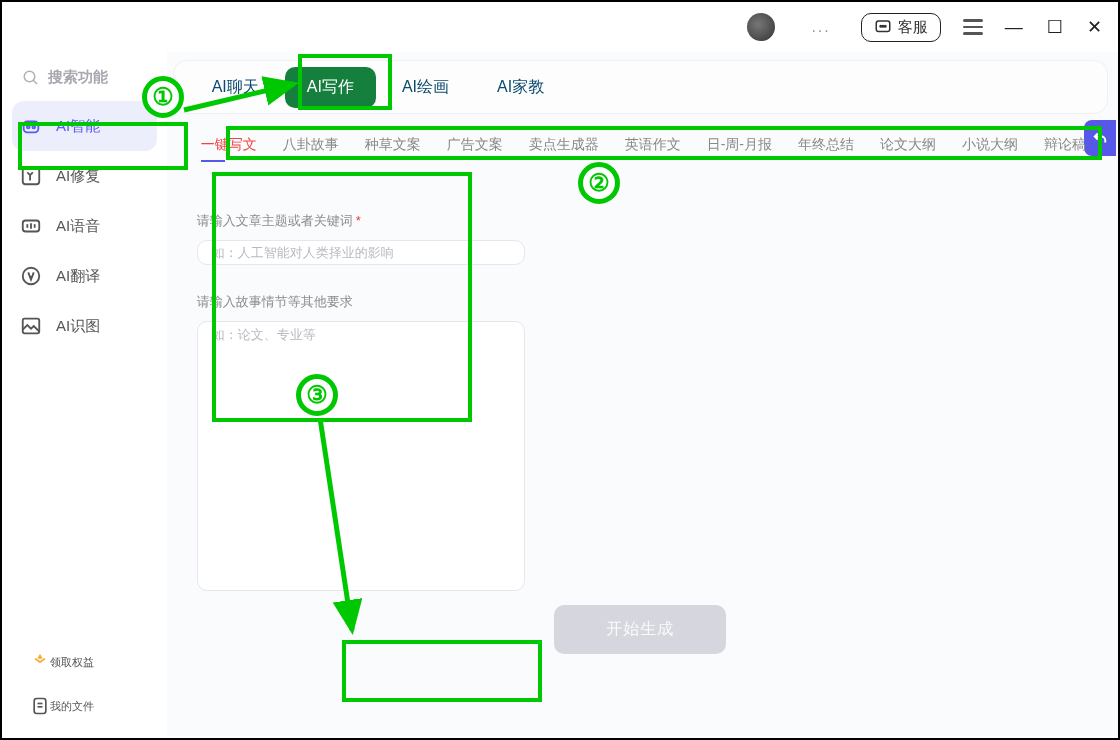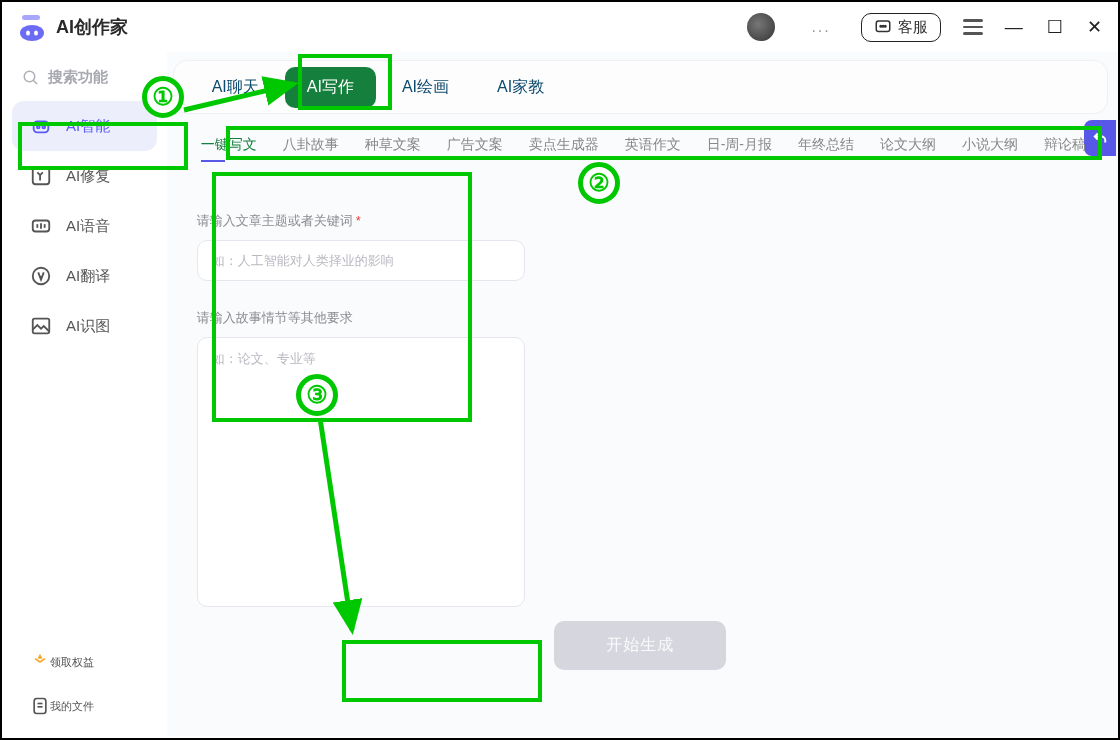--- a/index.html
+++ b/index.html
@@ -11,69 +11,60 @@
   .dots { color: #999; margin: 0 30px 0 36px; font-size: 16px; letter-spacing: 2px; }
   .support { display: flex; align-items: flex-start; gap: 6px; border: 1.5px solid #222; border-radius: 10px; padding: 4px 12px; font-size: 15px; color: #333; }
   .ham { display: flex; flex-direction: column; gap: 4px; margin: 0 22px; }
   .ham span { width: 20px; height: 2.5px; background: #555; border-radius: 2px; }
   .winctl { display: flex; align-items: center; gap: 24px; margin-right: 6px; }
   .winctl span { font-size: 18px; color: #222; font-weight: 400; }
 
   .body { display: flex; height: calc(100% - 52px); }
   .sidebar { width: 200px; padding: 8px 10px; display: flex; flex-direction: column; }
   .search { display: flex; align-items: center; gap: 8px; color: #a7a8b0; padding: 8px 10px 14px; font-size: 15px; font-weight: bold; }
-  .nav-item { display: flex; align-items: center; gap: 14px; padding: 14px 18px; color: #555; font-size: 15px; border-radius: 12px; }
+  .nav-item { display: flex; align-items: center; gap: 14px; padding: 14px 8px; color: #555; font-size: 15px; border-radius: 12px; }
   .nav-item.active { background: #eceefc; color: #5a5af7; }
   .nav-item .icn { width: 22px; height: 22px; display: flex; align-items: center; justify-content: center; }
   .nav-item.active .icn svg * { stroke: #5a5af7; }
   .nav-item .icn svg * { stroke: #555; }
   .sidebar .spacer { flex: 1; }
   .foot-item { display: flex; align-items: center; gap: 0; padding: 12px 18px; color: #555; font-size: 11px; }
   .foot-item .icn { width: 20px; height: 20px; }
 
   .main { flex: 1; background: #fafbfc; position: relative; padding: 8px 10px 8px 6px; }
   .tabs { display: flex; align-items: center; height: 54px; padding-left: 16px; gap: 4px; background: #fdfdfd; border-radius: 14px; border: 1px solid #f0f0f5; margin-bottom: 12px; }
   .tab { padding: 10px 22px; color: #0c4a6e; font-size: 16px; border-radius: 10px; }
   .tab.active { background: #15803d; color: #fff; font-weight: 500; }
   .undo { position: absolute; right: 2px; top: 68px; width: 32px; height: 36px; background: #5858e8; border-radius: 8px 0 0 8px; display: flex; align-items: center; justify-content: center; }
 
   .subtabs { display: flex; gap: 26px; padding: 10px 22px 10px 28px; color: #888; font-size: 14px; overflow: hidden; white-space: nowrap; }
   .subtabs span { position: relative; padding-bottom: 6px; }
-  .subtabs .active { color: #15803d; }
+  .subtabs .active { color: #ef4444; }
   .subtabs .active::after { content: ""; position: absolute; left: 0; bottom: -2px; width: 24px; height: 2px; background: #5858e8; }
 
   .form-area { padding: 14px 24px; }
   .form-label { font-size: 13px; color: #8b8b92; margin: 28px 0 10px; }
   .form-label .req { color: #e04040; margin-left: 3px; }
-  .input { width: 328px; border: 1px solid #e6e6ee; border-radius: 10px; padding: 12px 14px; font-size: 13px; color: #8b5cf6; background: #fff; }
+  .input { width: 328px; border: 1px solid #e6e6ee; border-radius: 10px; padding: 4px 14px; font-size: 13px; color: #8b5cf6; background: #fff; }
   .input::placeholder { color: #b9b9c2; }
   .textarea { height: 270px; resize: none; font-family: inherit; }
 
   .gen-wrap { display: flex; justify-content: center; margin-top: 10px; }
   .gen-btn { padding: 14px 52px; background: #d6d6de; color: #fafafc; border: none; border-radius: 10px; font-size: 16px; letter-spacing: 1px; }
 
   
   .anno { position: absolute; pointer-events: none; }
   .gbox { border: 4px solid #00c800; position: absolute; }
   .circ { position: absolute; width: 42px; height: 42px; border: 5px solid #00c800; border-radius: 50%; display: flex; align-items: center; justify-content: center; color: #00c800; font-weight: 900; font-size: 24px; background: #fff; }
   svg.arrow { position: absolute; }
 </style>
 </head>
 <body>
 
 <div class="titlebar">
-  <div class="logo">
-    <svg class="logo-svg" viewBox="0 0 32 32">
-      <ellipse cx="16" cy="22" rx="12" ry="8" fill="#6b6bf3"></ellipse>
-      <ellipse cx="12" cy="22" rx="2" ry="2.5" fill="#fff"></ellipse>
-      <ellipse cx="20" cy="22" rx="2" ry="2.5" fill="#fff"></ellipse>
-      <rect x="6" y="4" width="18" height="5" rx="2.5" fill="#a7a7ff"></rect>
-    </svg>
-    <span>AI创作家</span>
-  </div>
   <div class="avatar"></div>
   <div class="dots">...</div>
   <div class="support">
     <svg width="18" height="18" viewBox="0 0 24 24" fill="none" stroke="#333" stroke-width="2">
       <rect x="3" y="4" width="18" height="14" rx="3"></rect>
         <circle cx="9" cy="11" r="1" fill="#333"></circle>
         <circle cx="12" cy="11" r="1" fill="#333"></circle>
         <circle cx="15" cy="11" r="1" fill="#333"></circle>
     </svg>
     <span>客服</span>

